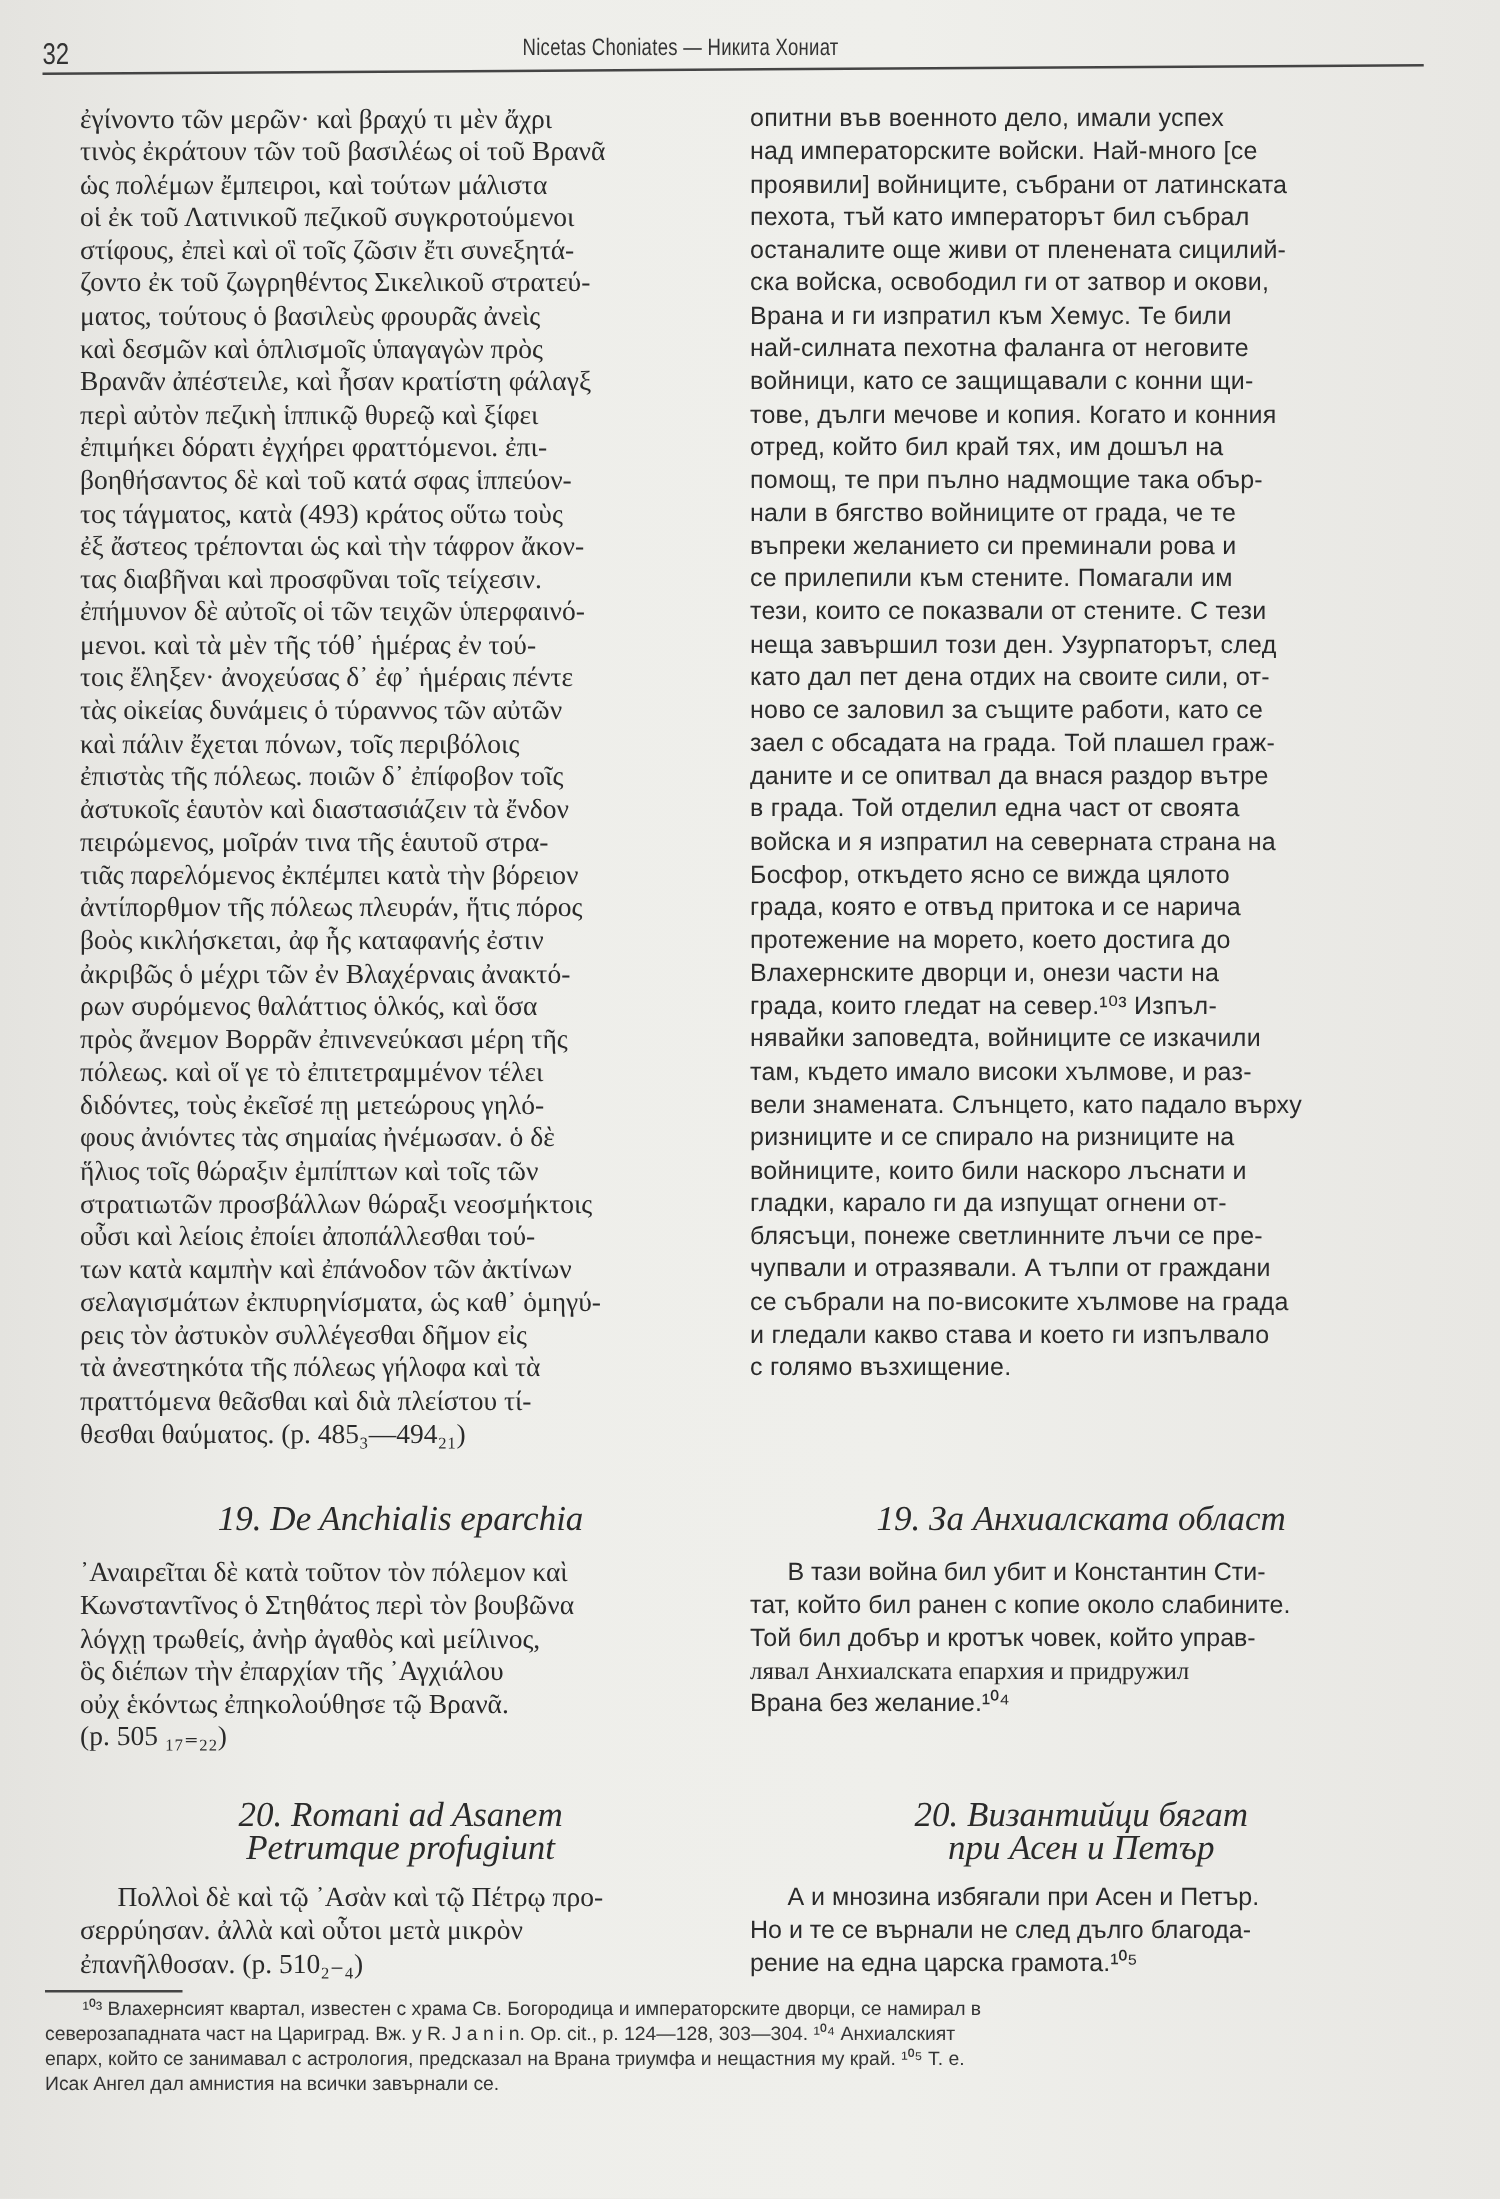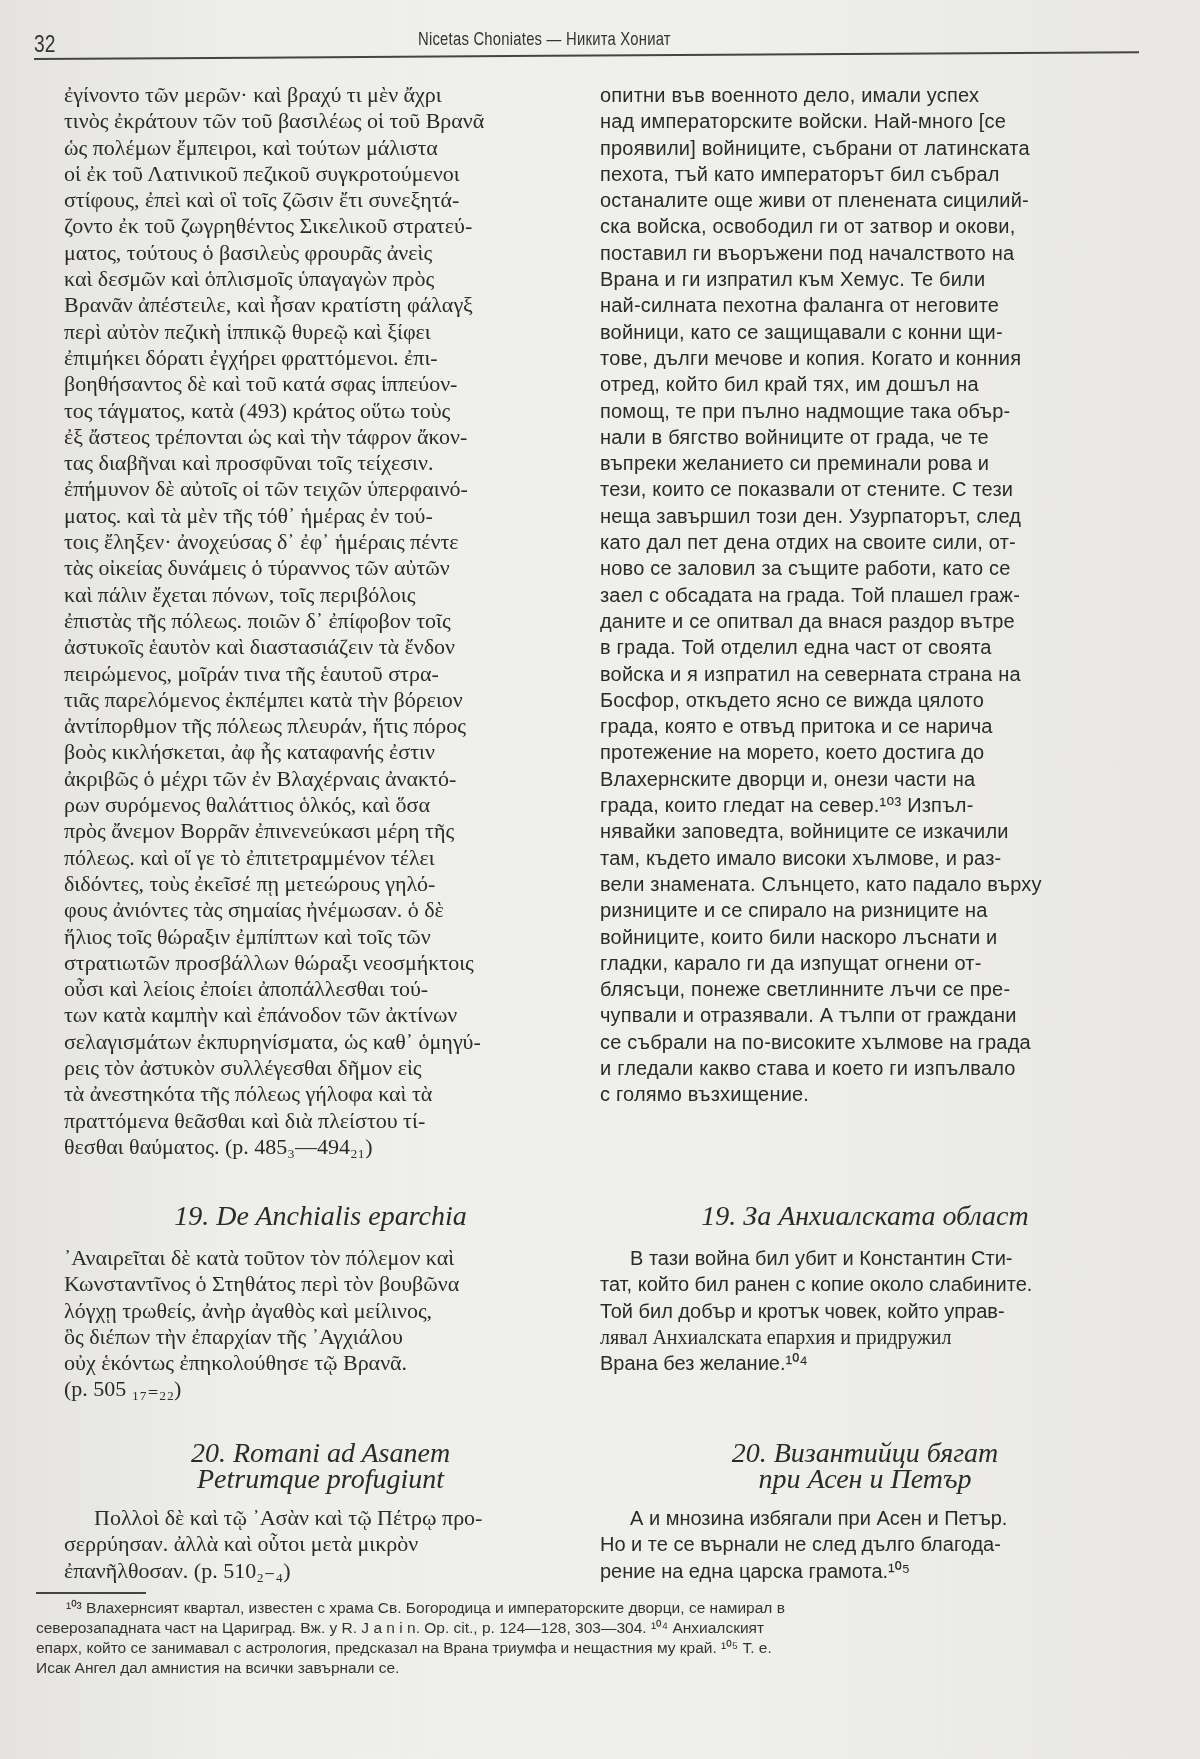--- a/index.html
+++ b/index.html
@@ -147,21 +147,21 @@
     <p>ματος, τούτους ὁ βασιλεὺς φρουρᾶς ἀνεὶς</p>
     <p>καὶ δεσμῶν καὶ ὁπλισμοῖς ὑπαγαγὼν πρὸς</p>
     <p>Βρανᾶν ἀπέστειλε, καὶ ἦσαν κρατίστη φάλαγξ</p>
     <p>περὶ αὐτὸν πεζικὴ ἱππικῷ θυρεῷ καὶ ξίφει</p>
     <p>ἐπιμήκει δόρατι ἐγχήρει φραττόμενοι. ἐπι-</p>
     <p>βοηθήσαντος δὲ καὶ τοῦ κατά σφας ἱππεύον-</p>
     <p>τος τάγματος, κατὰ (493) κράτος οὕτω τοὺς</p>
     <p>ἐξ ἄστεος τρέπονται ὡς καὶ τὴν τάφρον ἄκον-</p>
     <p>τας διαβῆναι καὶ προσφῦναι τοῖς τείχεσιν.</p>
     <p>ἐπήμυνον δὲ αὐτοῖς οἱ τῶν τειχῶν ὑπερφαινό-</p>
-    <p>ματος. καὶ τὰ μὲν τῆς τόθ᾿ ἡμέρας ἐν τού-</p>
+    <p>μενοι. καὶ τὰ μὲν τῆς τόθ᾿ ἡμέρας ἐν τού-</p>
     <p>τοις ἔληξεν· ἀνοχεύσας δ᾿ ἐφ᾿ ἡμέραις πέντε</p>
     <p>τὰς οἰκείας δυνάμεις ὁ τύραννος τῶν αὐτῶν</p>
     <p>καὶ πάλιν ἔχεται πόνων, τοῖς περιβόλοις</p>
     <p>ἐπιστὰς τῆς πόλεως. ποιῶν δ᾿ ἐπίφοβον τοῖς</p>
     <p>ἀστυκοῖς ἑαυτὸν καὶ διαστασιάζειν τὰ ἔνδον</p>
     <p>πειρώμενος, μοῖράν τινα τῆς ἑαυτοῦ στρα-</p>
     <p>τιᾶς παρελόμενος ἐκπέμπει κατὰ τὴν βόρειον</p>
     <p>ἀντίπορθμον τῆς πόλεως πλευράν, ἥτις πόρος</p>
     <p>βοὸς κικλήσκεται, ἀφ ἧς καταφανής ἐστιν</p>
     <p>ἀκριβῶς ὁ μέχρι τῶν ἐν Βλαχέρναις ἀνακτό-</p>
@@ -181,29 +181,29 @@
     <p>θεσθαι θαύματος. (p. 485₃—494₂₁)</p>
   </div>
 
   <div class="col col-bg">
     <p>опитни във военното дело, имали успех</p>
     <p>над императорските войски. Най-много [се</p>
     <p>проявили] войниците, събрани от латинската</p>
     <p>пехота, тъй като императорът бил събрал</p>
     <p>останалите още живи от пленената сицилий-</p>
     <p>ска войска, освободил ги от затвор и окови,</p>
-    <p>поставил ги въоръжени под началството на</p>
     <p>Врана и ги изпратил към Хемус. Те били</p>
     <p>най-силната пехотна фаланга от неговите</p>
     <p>войници, като се защищавали с конни щи-</p>
     <p>тове, дълги мечове и копия. Когато и конния</p>
     <p>отред, който бил край тях, им дошъл на</p>
     <p>помощ, те при пълно надмощие така обър-</p>
     <p>нали в бягство войниците от града, че те</p>
     <p>въпреки желанието си преминали рова и</p>
+    <p>се прилепили към стените. Помагали им</p>
     <p>тези, които се показвали от стените. С тези</p>
     <p>неща завършил този ден. Узурпаторът, след</p>
     <p>като дал пет дена отдих на своите сили, от-</p>
     <p>ново се заловил за същите работи, като се</p>
     <p>заел с обсадата на града. Той плашел граж-</p>
     <p>даните и се опитвал да внася раздор вътре</p>
     <p>в града. Той отделил една част от своята</p>
     <p>войска и я изпратил на северната страна на</p>
     <p>Босфор, откъдето ясно се вижда цялото</p>
     <p>града, която е отвъд притока и се нарича</p>

